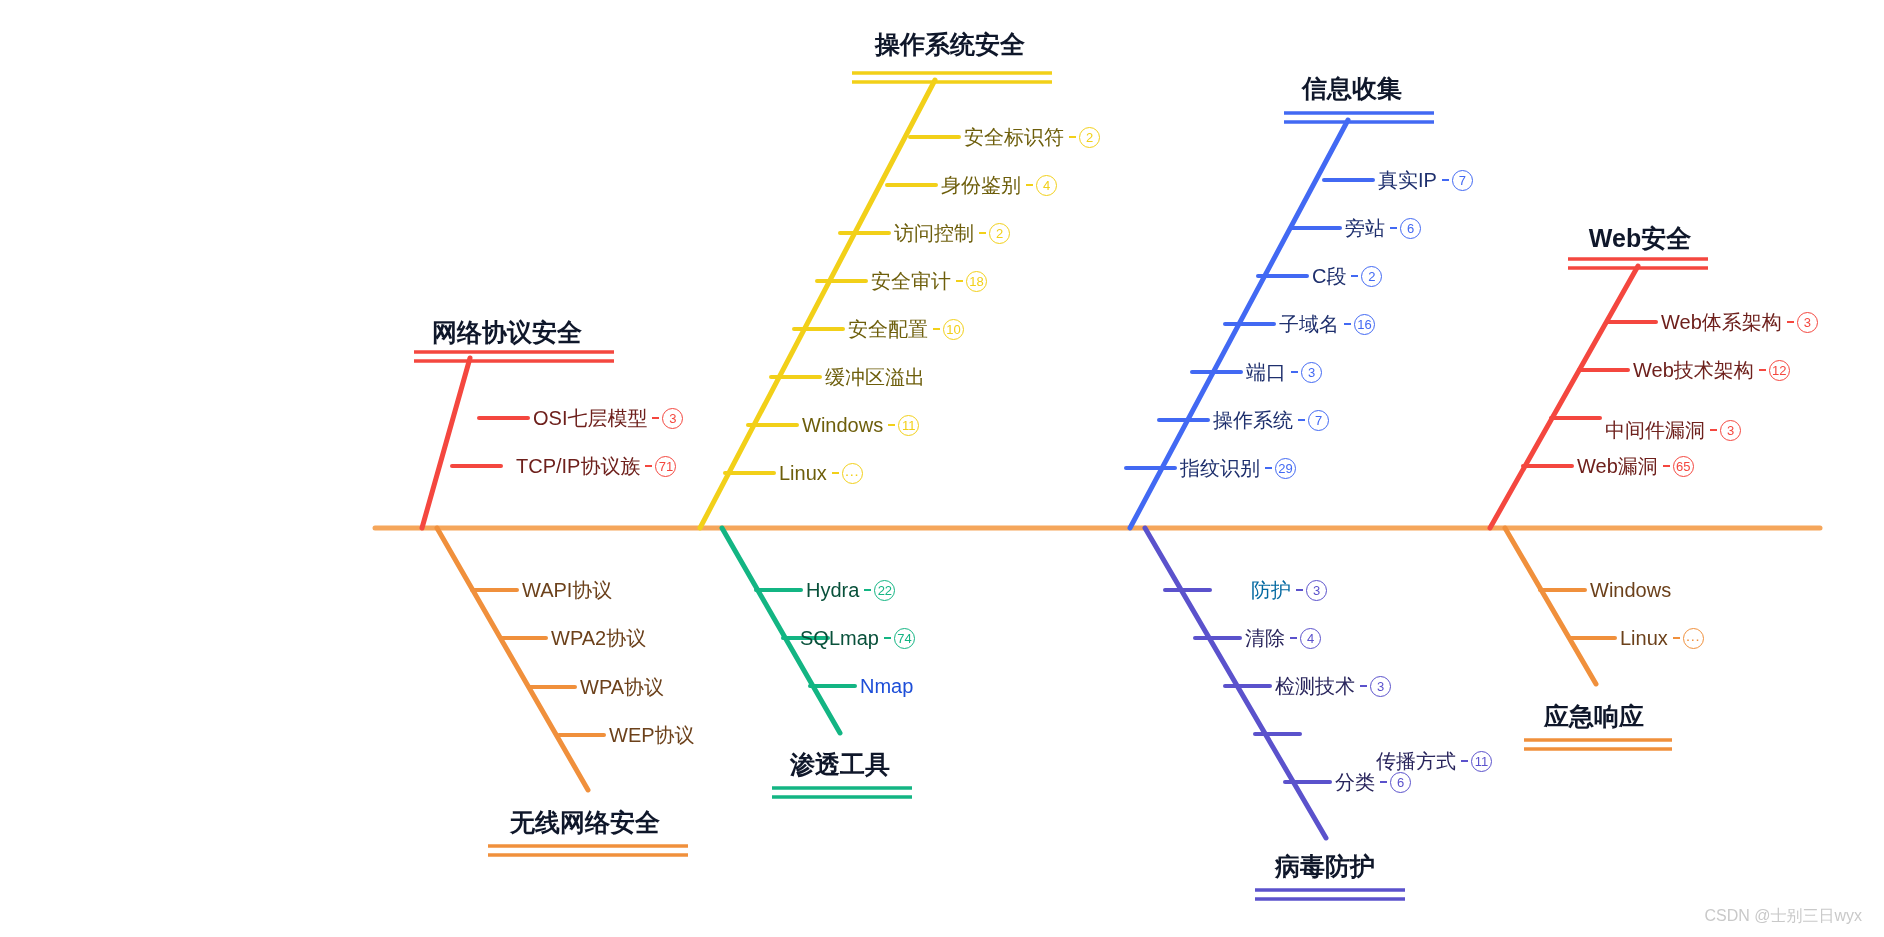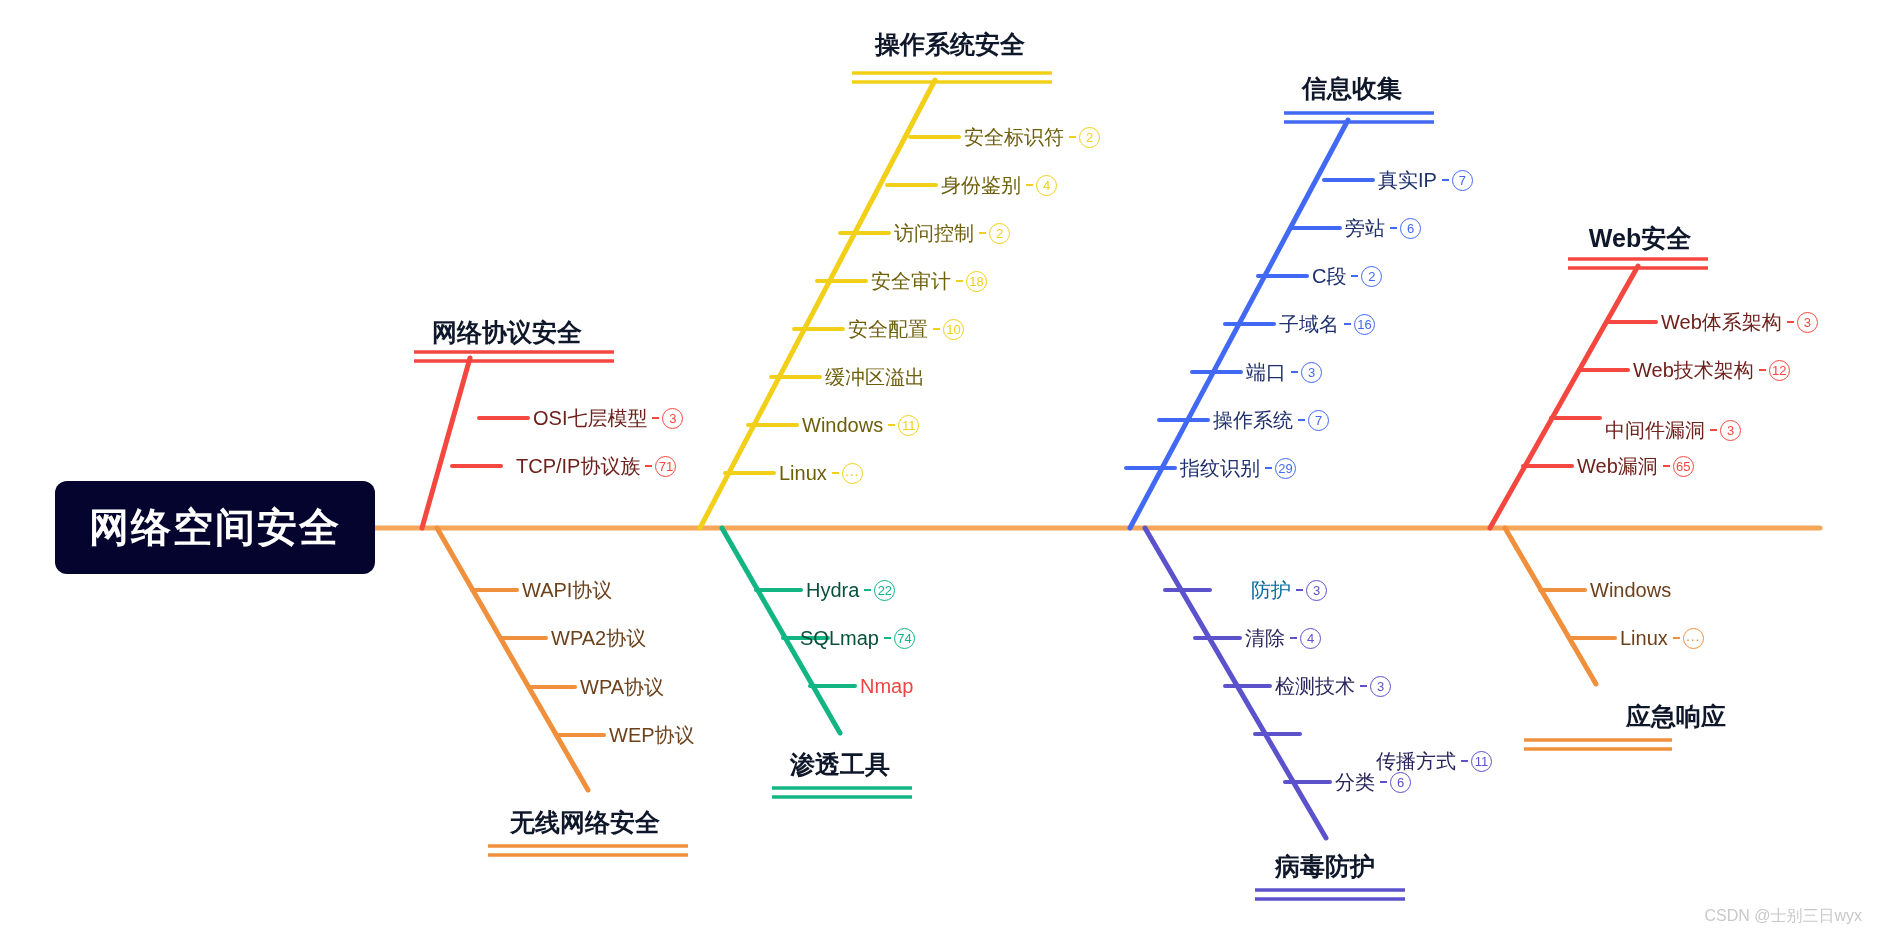--- a/index.html
+++ b/index.html
@@ -168,23 +168,20 @@
       <line x1="1523" y1="466" x2="1572" y2="466" stroke="#f4473f" stroke-width="4" stroke-linecap="round"></line>
       <line x1="1505" y1="528" x2="1596" y2="684" stroke="#f0903c" stroke-width="5" stroke-linecap="round"></line>
       <line x1="1524" y1="740" x2="1672" y2="740" stroke="#f0903c" stroke-width="3.5"></line>
       <line x1="1524" y1="749" x2="1672" y2="749" stroke="#f0903c" stroke-width="3.5"></line>
       <line x1="1540" y1="590" x2="1585" y2="590" stroke="#f0903c" stroke-width="4" stroke-linecap="round"></line>
       <line x1="1570" y1="638" x2="1615" y2="638" stroke="#f0903c" stroke-width="4" stroke-linecap="round"></line>
     </svg>
 
   <div class="html-layer">
 
-    <div class="root-node">
-      <span class="root-label">网络空间安全</span>
-    </div>
 
     <div id="labels-host">
         <div class="cat-title" style="left: 507px; top: 316px;">网络协议安全</div>
         <div class="leaf right" style="left: 533px; top: 418px;">
           <span class="leaf-text" style="color: rgb(110, 32, 28);">OSI七层模型</span>
           <span class="leaf-dash" style="background: rgb(244, 71, 63);"></span>
           <span class="badge" style="color: rgb(244, 71, 63);">3</span>
         </div>
         <div class="leaf right" style="left: 516px; top: 466px;">
           <span class="leaf-text" style="color: rgb(110, 32, 28);">TCP/IP协议族</span>
@@ -248,21 +245,21 @@
           <span class="leaf-text" style="color: rgb(9, 81, 59);">Hydra</span>
           <span class="leaf-dash" style="background: rgb(19, 181, 131);"></span>
           <span class="badge" style="color: rgb(19, 181, 131);">22</span>
         </div>
         <div class="leaf right" style="left: 800px; top: 638px; justify-content: space-between;">
           <span class="leaf-text" style="color: rgb(9, 81, 59);">SQLmap</span>
           <span class="leaf-dash" style="background: rgb(19, 181, 131);"></span>
           <span class="badge" style="color: rgb(19, 181, 131);">74</span>
         </div>
         <div class="leaf right" style="left: 860px; top: 686px;">
-          <span class="leaf-text" style="color: #ef4444;">Nmap</span>
+          <span class="leaf-text" style="color: #1d4ed8;">Nmap</span>
         </div>
         <div class="cat-title" style="left: 1352px; top: 72px;">信息收集</div>
         <div class="leaf right" style="left: 1378px; top: 180px;">
           <span class="leaf-text" style="color: rgb(30, 47, 109);">真实IP</span>
           <span class="leaf-dash" style="background: rgb(66, 105, 243);"></span>
           <span class="badge" style="color: rgb(66, 105, 243);">7</span>
         </div>
         <div class="leaf right" style="left: 1345px; top: 228px;">
           <span class="leaf-text" style="color: rgb(30, 47, 109);">旁站</span>
           <span class="leaf-dash" style="background: rgb(66, 105, 243);"></span>
@@ -333,21 +330,21 @@
         <div class="leaf right" style="left: 1605px; top: 418px; margin-top: 12px;">
           <span class="leaf-text" style="color: rgb(110, 32, 28);">中间件漏洞</span>
           <span class="leaf-dash" style="background: rgb(244, 71, 63);"></span>
           <span class="badge" style="color: rgb(244, 71, 63);">3</span>
         </div>
         <div class="leaf right" style="left: 1577px; top: 466px;">
           <span class="leaf-text" style="color: rgb(110, 32, 28);">Web漏洞</span>
           <span class="leaf-dash" style="background: rgb(244, 71, 63);"></span>
           <span class="badge" style="color: rgb(244, 71, 63);">65</span>
         </div>
-        <div class="cat-title" style="left: 1676px; top: 700px;">应急响应</div>
+        <div class="cat-title" style="left: 1594px; top: 700px;">应急响应</div>
         <div class="leaf right" style="left: 1590px; top: 590px;">
           <span class="leaf-text" style="color: rgb(108, 65, 27);">Windows</span>
         </div>
         <div class="leaf right" style="left: 1620px; top: 638px;">
           <span class="leaf-text" style="color: rgb(108, 65, 27);">Linux</span>
           <span class="leaf-dash" style="background: rgb(240, 144, 60);"></span>
           <span class="badge dots" style="color: rgb(240, 144, 60);">…</span>
         </div>
       </div>
 

